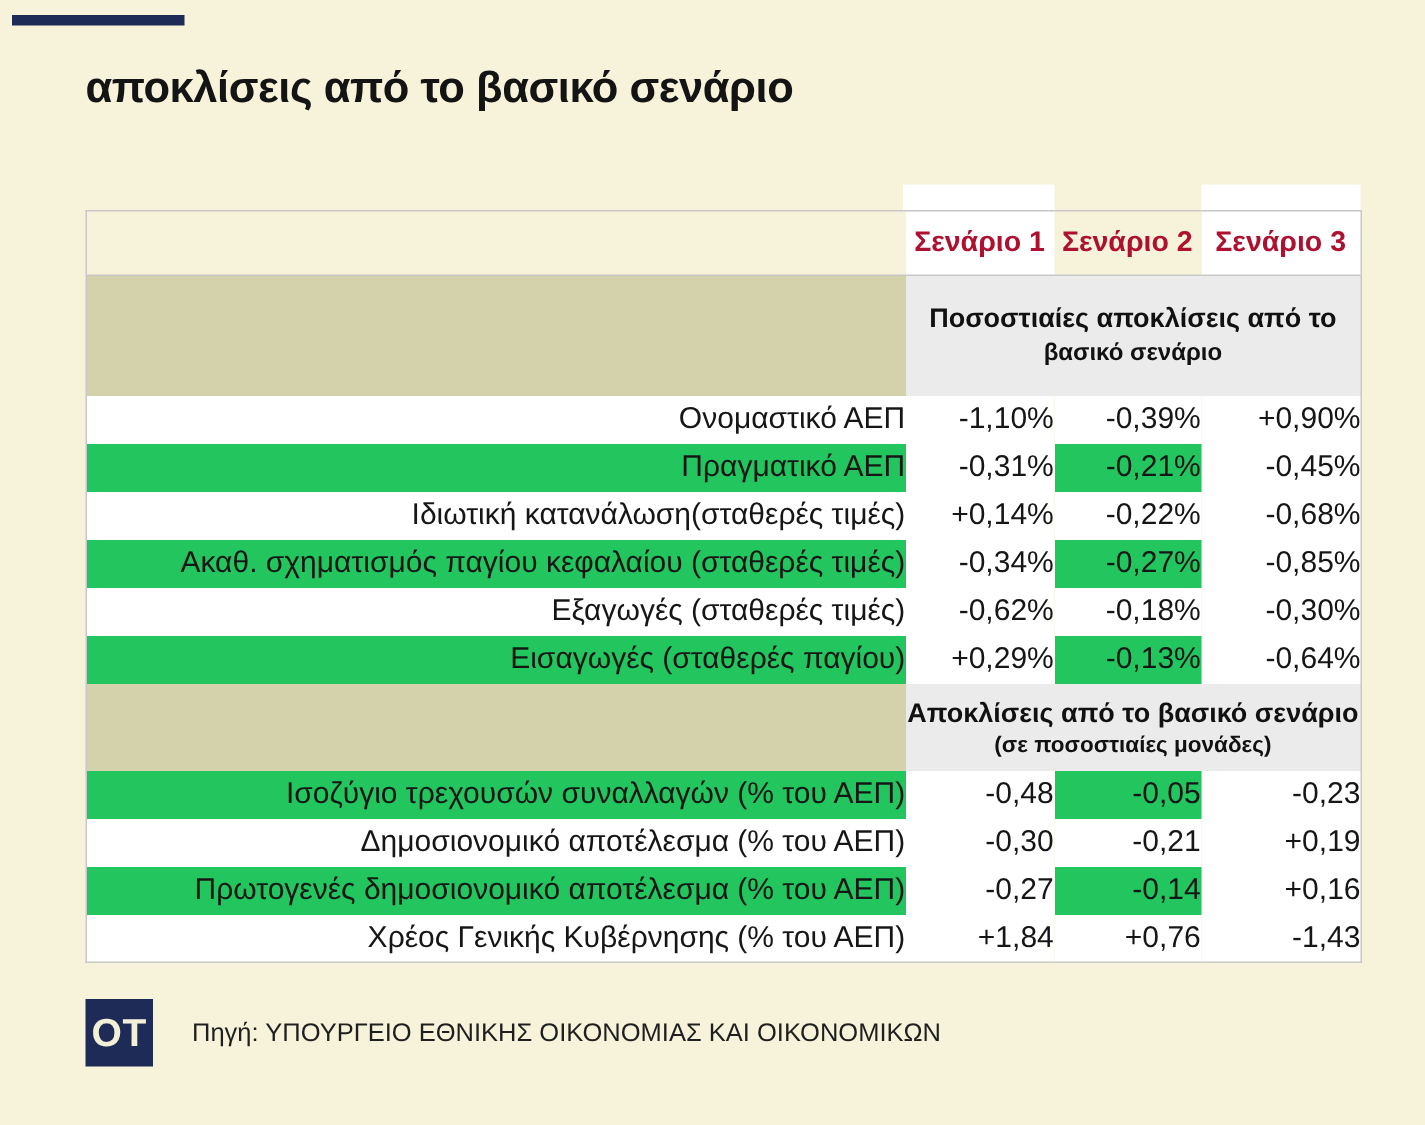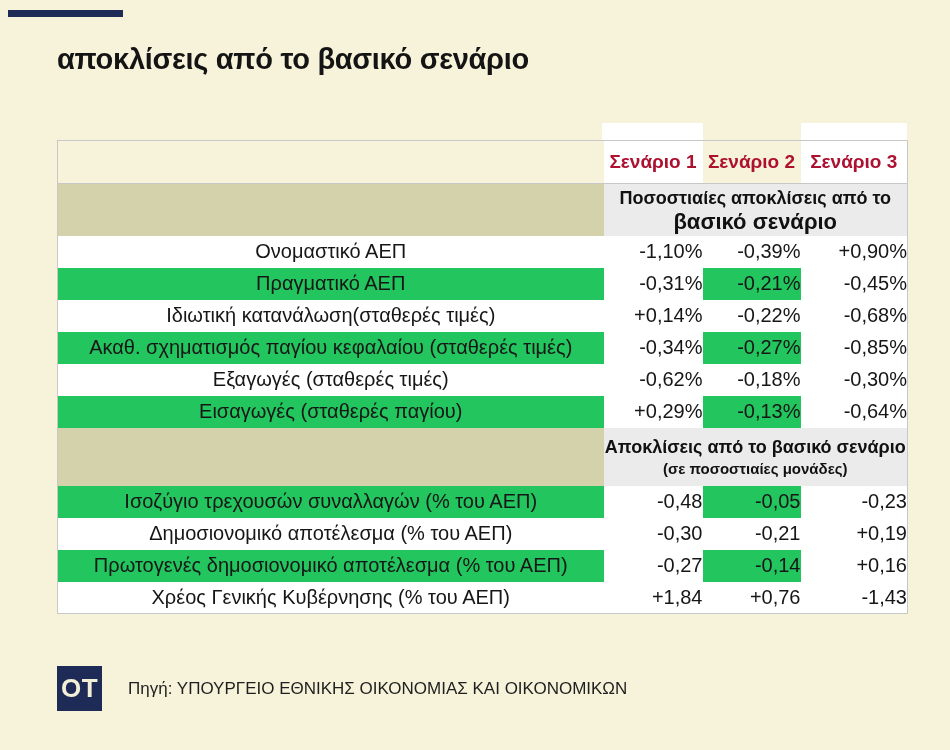--- a/index.html
+++ b/index.html
@@ -28,33 +28,33 @@
     position:absolute; left:57px; top:140px;
     width:850px; border-collapse:collapse; table-layout:fixed;
     border:1px solid #c8c8c8;
   }
   table.sens td { padding:0; vertical-align:middle; overflow:hidden; white-space:nowrap; }
 
   tr.hdr { height:43px; border-bottom:1px solid #c8c8c8; }
   tr.hdr td { text-align:center; font-weight:bold; font-size:19px; color:#ae1130; }
   tr.hdr td.white { background:#ffffff; }
 
-  tr.band1 { height:52px;margin-left:33px; }
+  tr.band1 { height:80px;margin-left:33px; }
   tr.band2 { height:58px; }
   td.band-label { background:#d4d2ab; }
   td.band-text {
     background:#ebebeb; text-align:center; font-weight:bold; color:#111;
     white-space:normal !important;
   }
   .band-l1 { font-size:18px; line-height:24px; }
-  .band-l2 { font-size:22px; line-height:24px; }
+  .band-l2 { font-size:16px; line-height:24px; }
   .band-l2.small { font-size:15px; line-height:20px; }
 
   tr.data { height:32px; font-size:20px; }
-  td.lbl { padding-left:7px; text-align:center; }
+  td.lbl { padding-left:7px; text-align:right; }
   td.val { text-align:right; }
   tr.data td.c1, tr.data td.c3 { background:#ffffff; }
   tr.wrow td.lbl, tr.wrow td.c2 { background:#ffffff; }
   tr.yrow td.lbl, tr.yrow td.c2 { background:#22c55e; }
 
   .logo {
     position:absolute; left:57px; top:666px; width:45px; height:45px;
     background:#1e2b56; color:#f3f0d8;
     display:flex; align-items:center; justify-content:center;
     font-weight:bold; font-size:26px; letter-spacing:0.5px;

